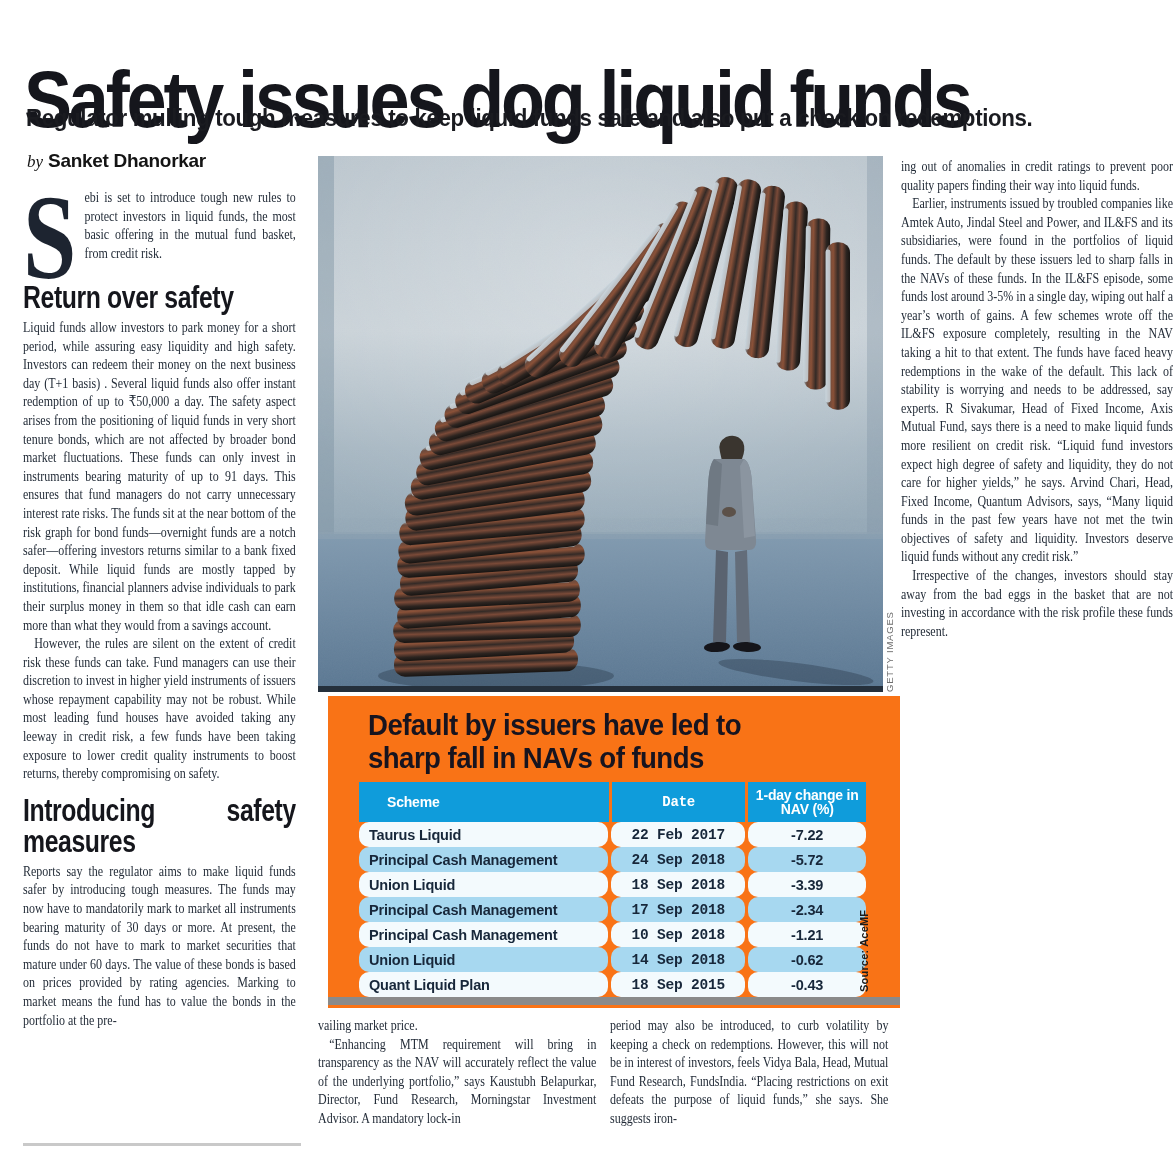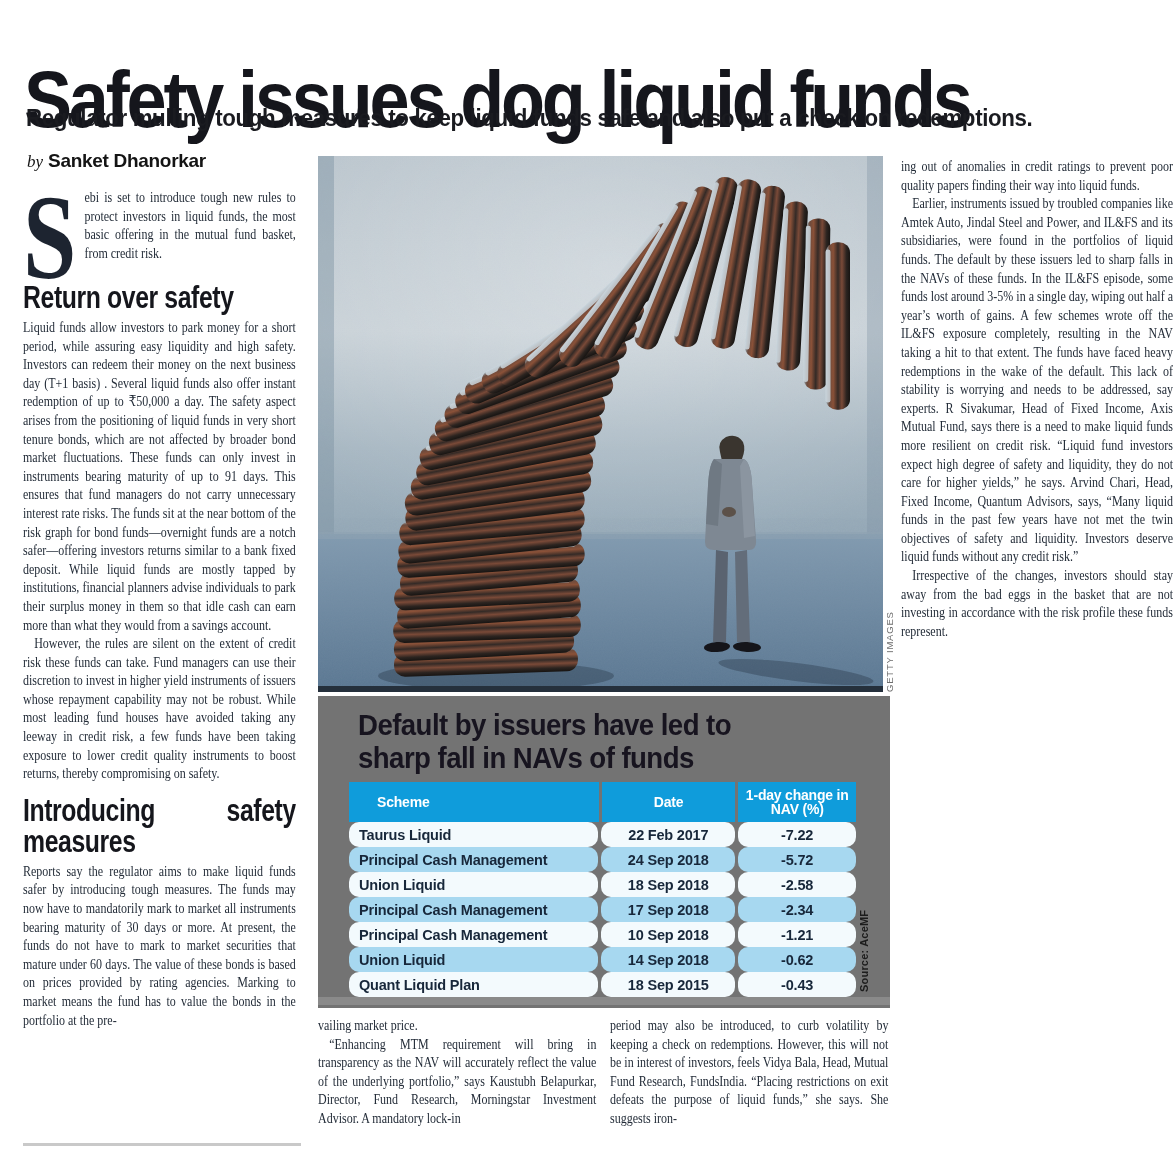--- a/index.html
+++ b/index.html
@@ -54,33 +54,33 @@
   .photo{position:absolute;left:318px;top:156px;width:565px;height:536px;}
   .vcredit{
     position:absolute;writing-mode:vertical-rl;transform:rotate(180deg);
     font-family:"Liberation Sans","DejaVu Sans",sans-serif;
   }
   .getty{left:884px;top:596px;height:96px;font-size:9.5px;letter-spacing:0.8px;color:#6e6e6e;}
   .source{left:858px;top:892px;height:100px;font-size:11px;font-weight:bold;letter-spacing:0.2px;color:#1c1c1c;}
 
   
   .panel{
-    position:absolute;left:318px;top:696px;width:572px;height:312px;
-    background:#737373;
+    position:absolute;left:328px;top:696px;width:572px;height:312px;
+    background:#f97316;
   }
   .panel-title{
     margin:12px 0 8px 40px;
     font-family:"Liberation Sans","DejaVu Sans",sans-serif;
     font-weight:bold;font-size:30px;line-height:33px;letter-spacing:-0.6px;color:#17141f;
     transform:scaleX(0.92);transform-origin:left top;
   }
   .tbl{margin-left:31px;width:507px;font-family:"Liberation Sans","DejaVu Sans",sans-serif;}
   .trow{display:flex;gap:3px;}
   .trow .c1{width:262px;}
-  .trow .c2{width:141px;text-align:center;}
+  .trow .c2{width:141px;text-align:center;font-family:Liberation Mono, monospace;}
   .trow .c3{width:124px;text-align:center;}
   .thead .cell{
     background:#0f9cdb;color:#ffffff;font-weight:bold;font-size:14px;line-height:14px;
     letter-spacing:-0.2px;display:flex;align-items:center;height:40px;
   }
   .thead .c1{padding-left:28px;box-sizing:border-box;}
   .thead .c2,.thead .c3{justify-content:center;text-align:center;}
   .tbody .trow .cell{
     height:25px;display:flex;align-items:center;
     font-size:14.5px;color:#17273a;letter-spacing:-0.2px;border-radius:10px;
@@ -235,21 +235,21 @@
         <div class="cell c3">-7.22</div>
       </div>
       <div class="trow">
         <div class="cell c1">Principal Cash Management</div>
         <div class="cell c2">24 Sep 2018</div>
         <div class="cell c3">-5.72</div>
       </div>
       <div class="trow">
         <div class="cell c1">Union Liquid</div>
         <div class="cell c2">18 Sep 2018</div>
-        <div class="cell c3">-2.58</div>
+        <div class="cell c3">-3.39</div>
       </div>
       <div class="trow">
         <div class="cell c1">Principal Cash Management</div>
         <div class="cell c2">17 Sep 2018</div>
         <div class="cell c3">-2.34</div>
       </div>
       <div class="trow">
         <div class="cell c1">Principal Cash Management</div>
         <div class="cell c2">10 Sep 2018</div>
         <div class="cell c3">-1.21</div>

